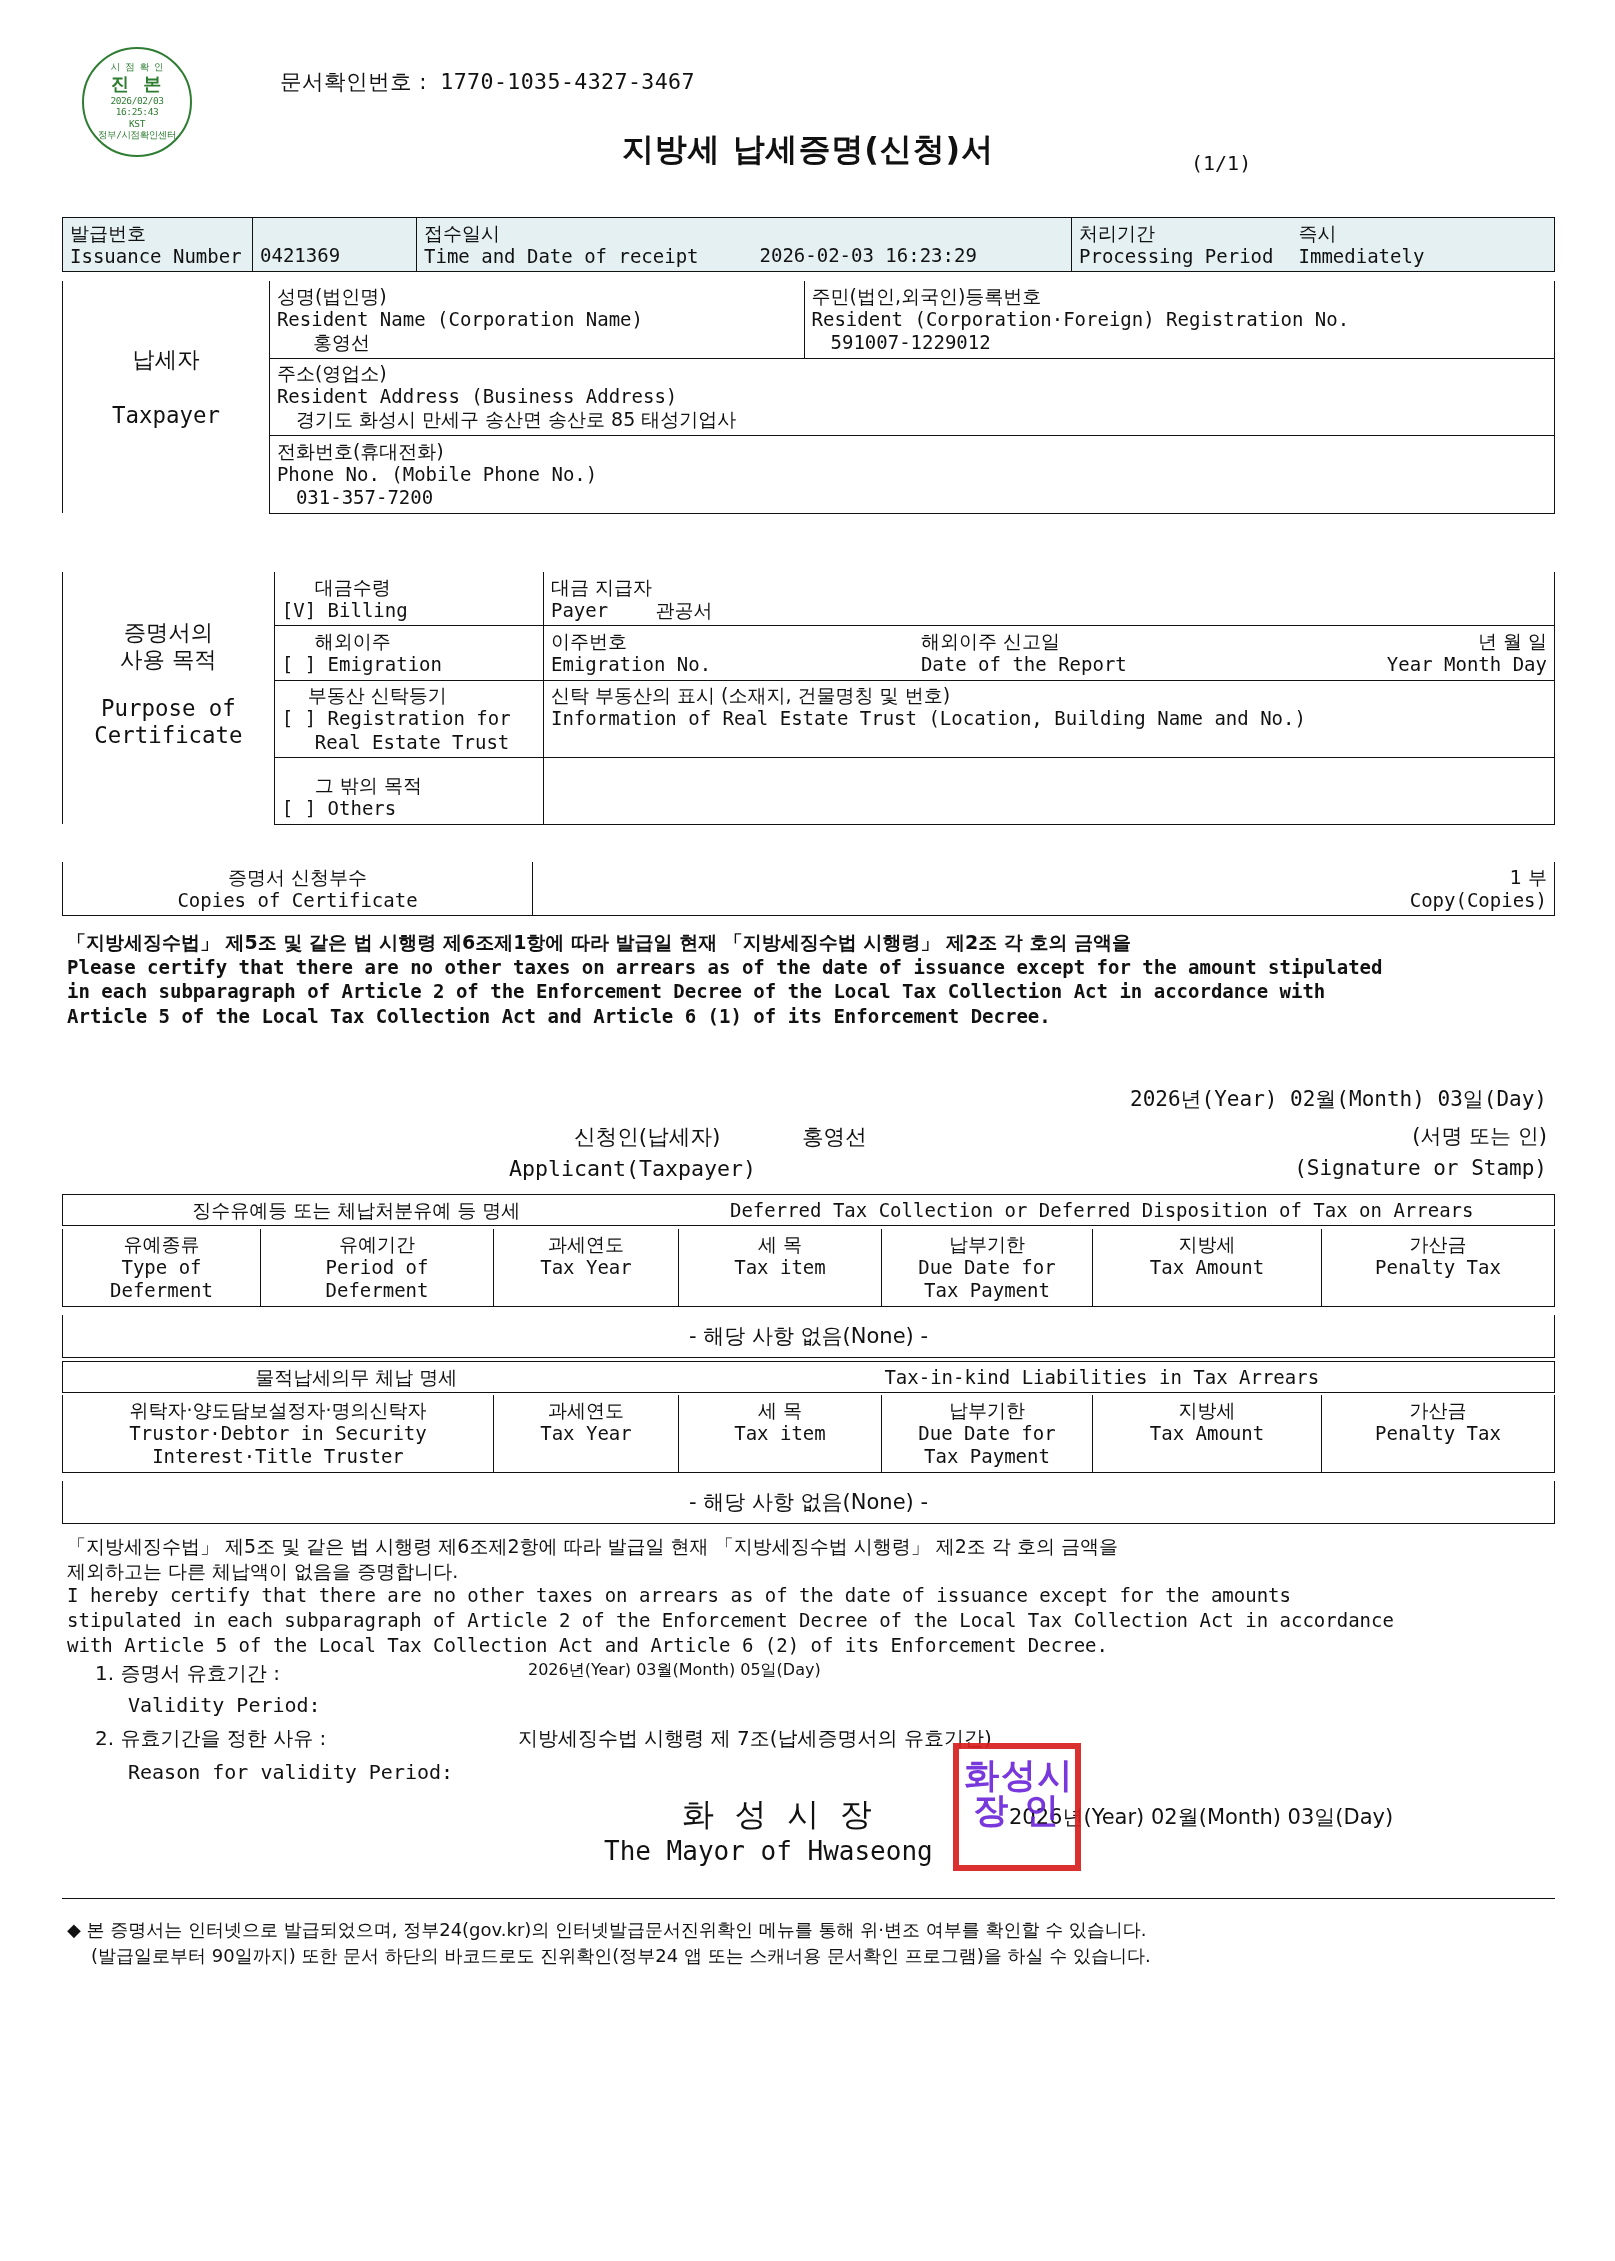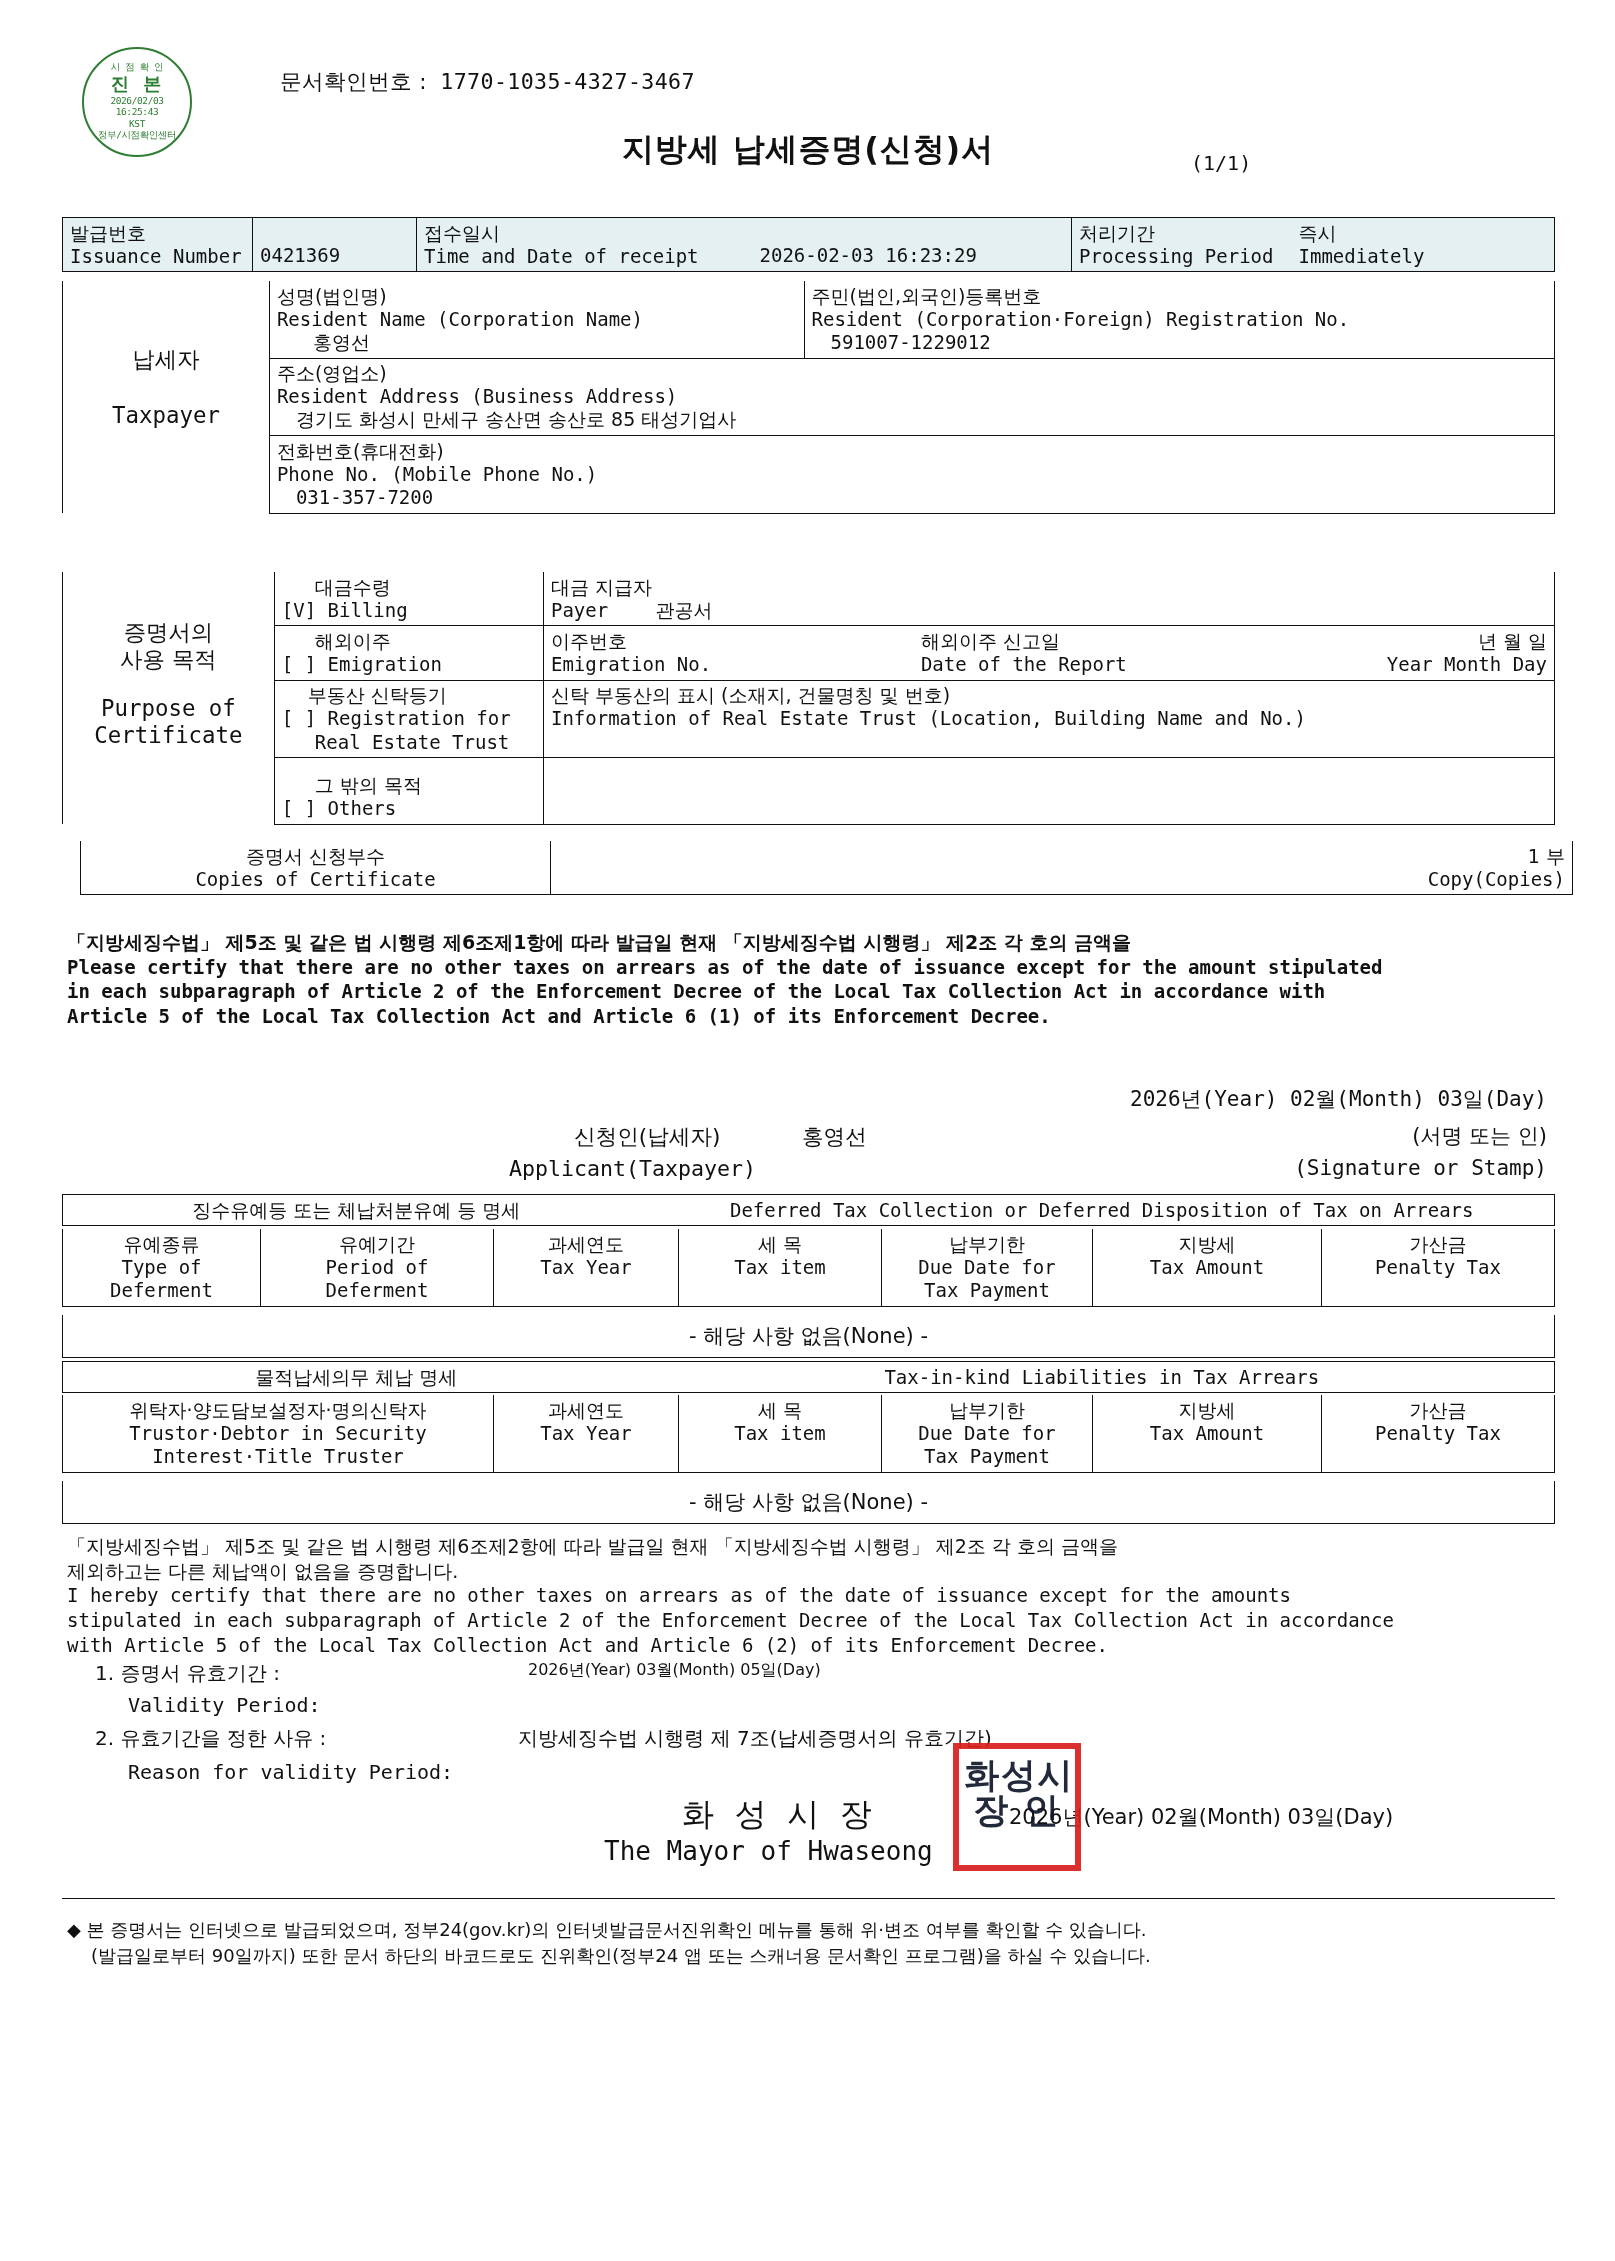--- a/index.html
+++ b/index.html
@@ -101,21 +101,21 @@
     font-family: "DejaVu Sans", "Liberation Sans", sans-serif;
   }
   .hr2 { position: absolute; left: 62px; width: 1493px; border-top: 1.7px solid #111; }
 
   
   .mayor-stamp {
     position: absolute;
     left: 953px; top: 1743px;
     width: 128px; height: 128px;
     border: 6px solid #d91f1f;
-    color: #0f172a;
+    color: #6d28d9;
     font-family: "DejaVu Sans", "Liberation Sans", sans-serif;
     font-weight: bold;
     font-size: 35px;
     line-height: 1.0;
     padding: 8.6px 5.2px 0 5.2px;
     letter-spacing: 1.7px;
     text-align: center;
     opacity: 0.92;
   }
   .mayor-stamp div { white-space: nowrap; }
@@ -279,21 +279,21 @@
         <div>
           <span>[ ]</span>
           <span>Others</span>
         </div>
       </td>
       <td class="cell b-b b-r" colspan="3">&nbsp;</td>
     </tr>
   </tbody>
     </table>
 
-  <table class="frame" style="top:841px;margin-left:18px;">
+  <table class="frame" style="top:862px;">
     <tbody>
         <tr>
       <td class="cell b-b b-l thin-r ctr" style="width:470px;">
         <div class="ko">증명서 신청부수</div>
         <div>Copies of Certificate</div>
       </td>
       <td class="cell b-b b-r rgt">
         <div class="ko">1 부</div>
         <div>Copy(Copies)</div>
       </td>

